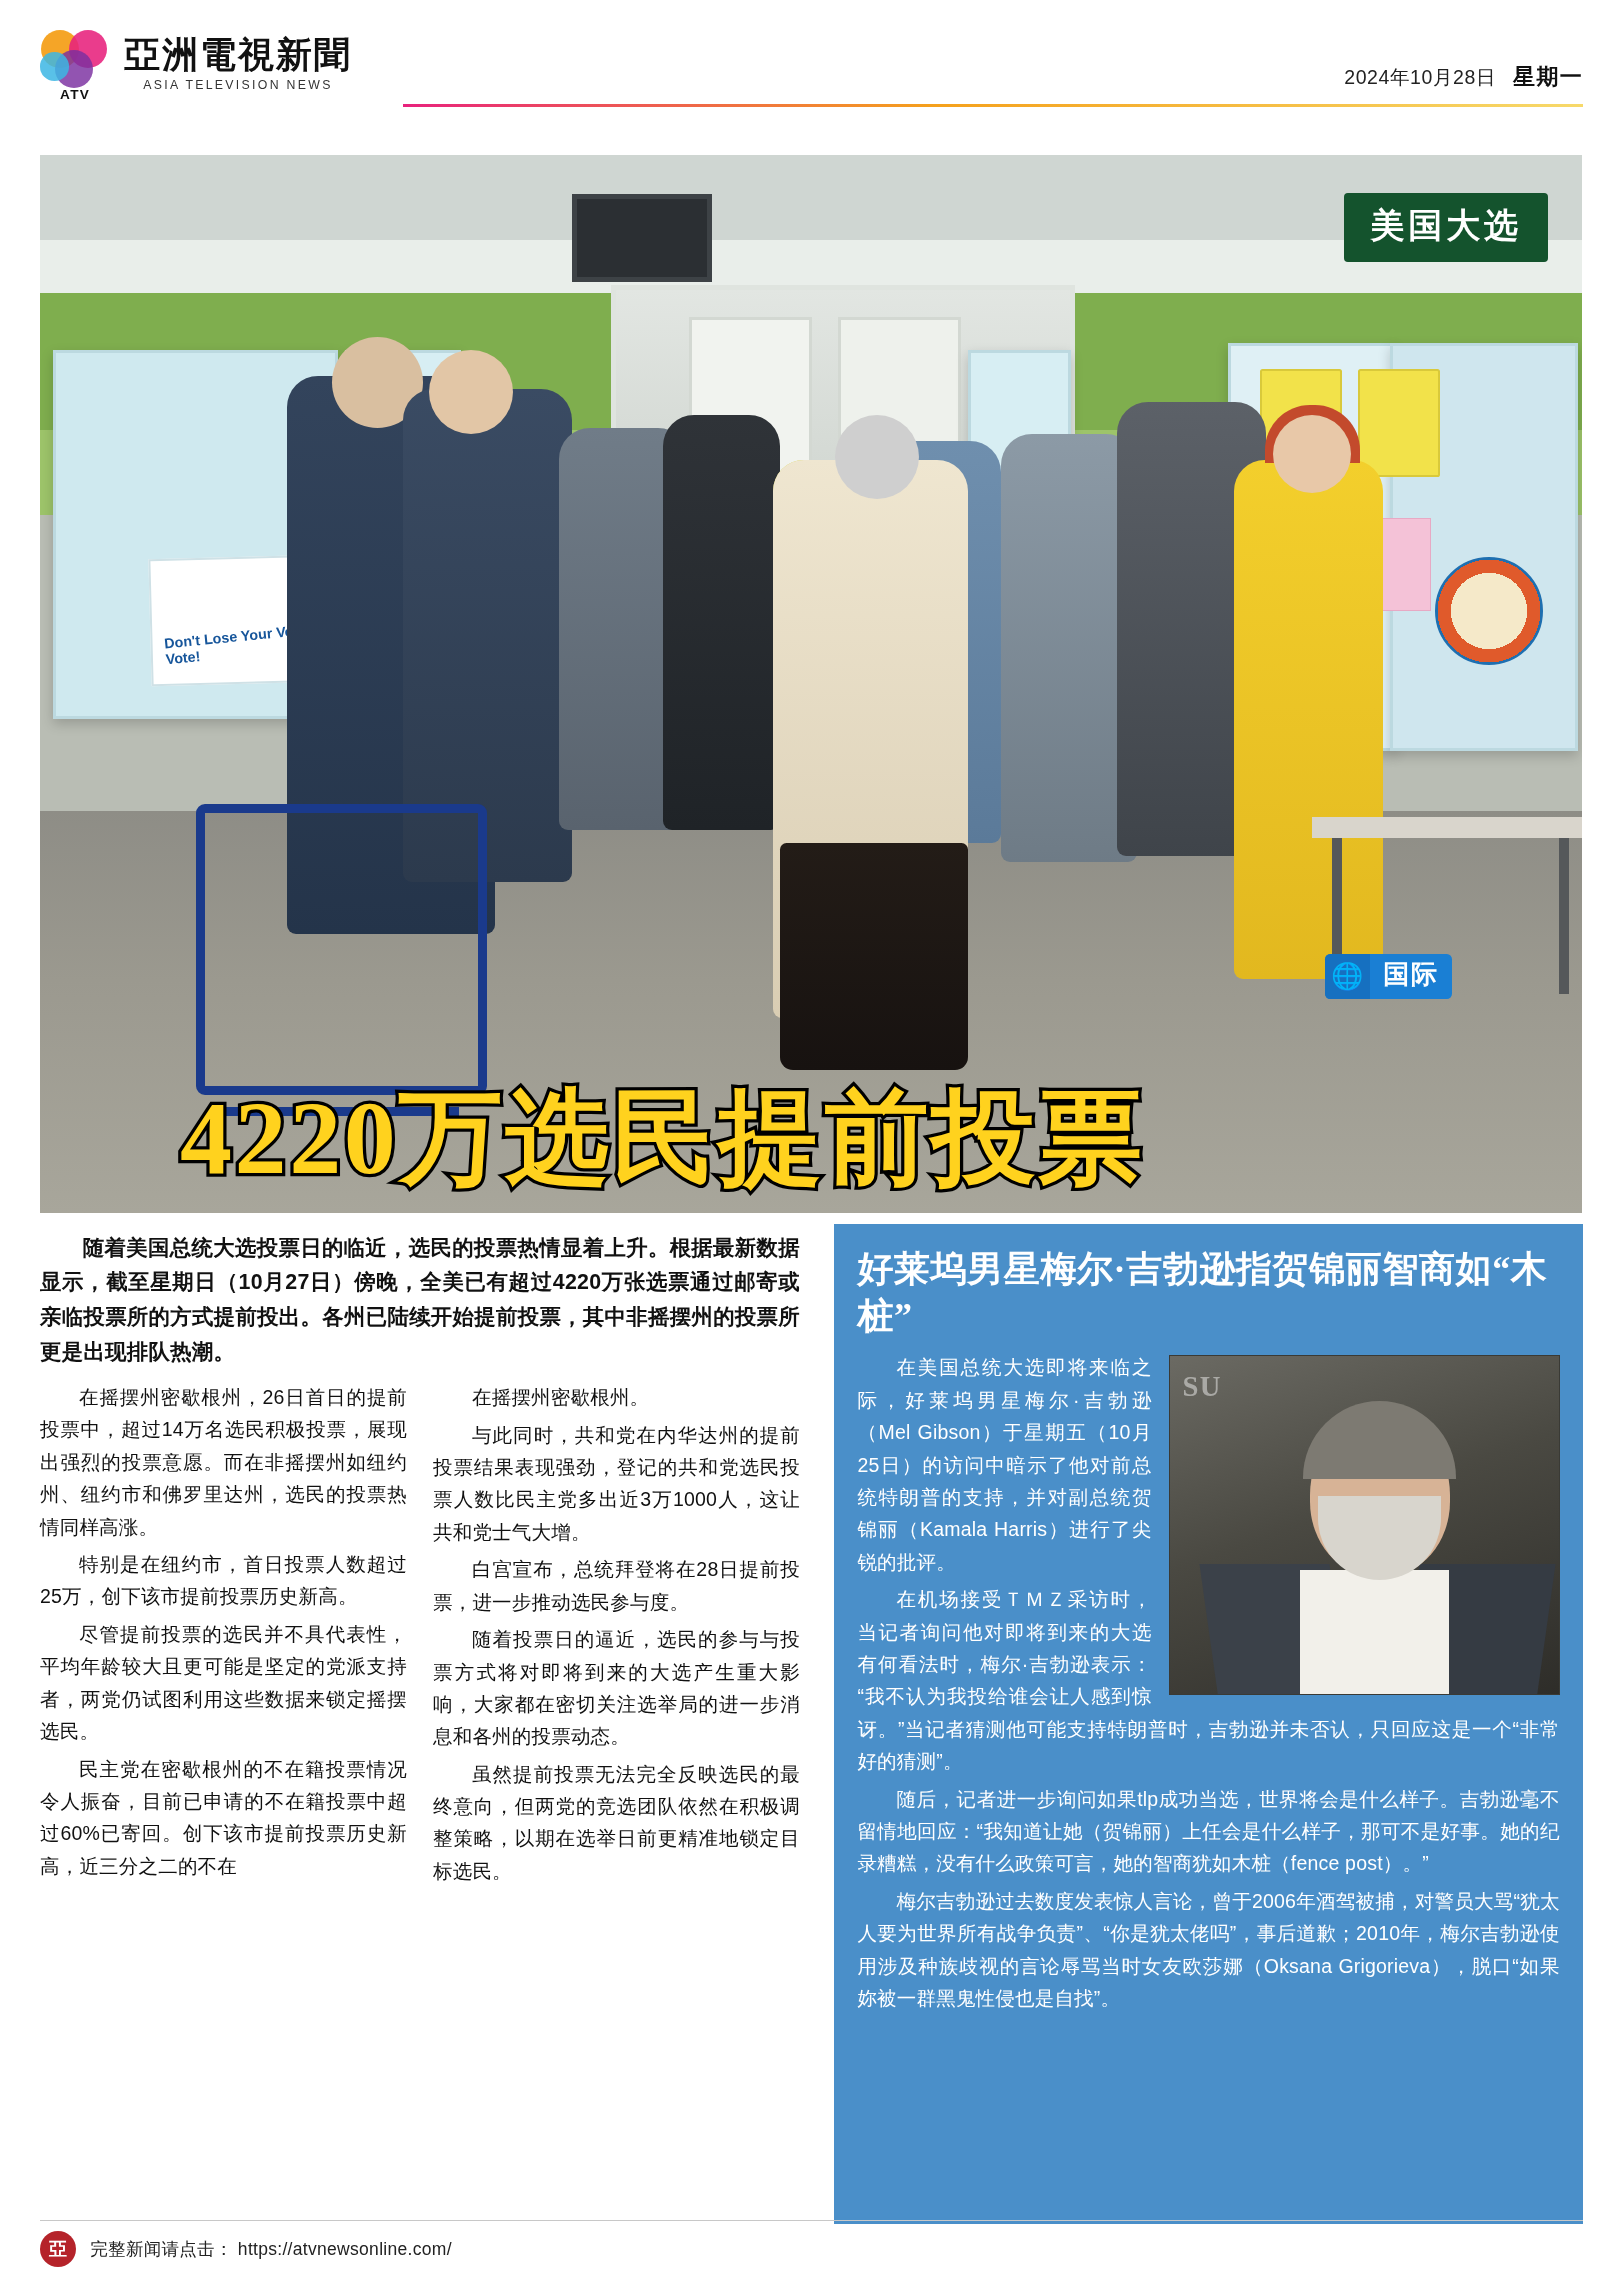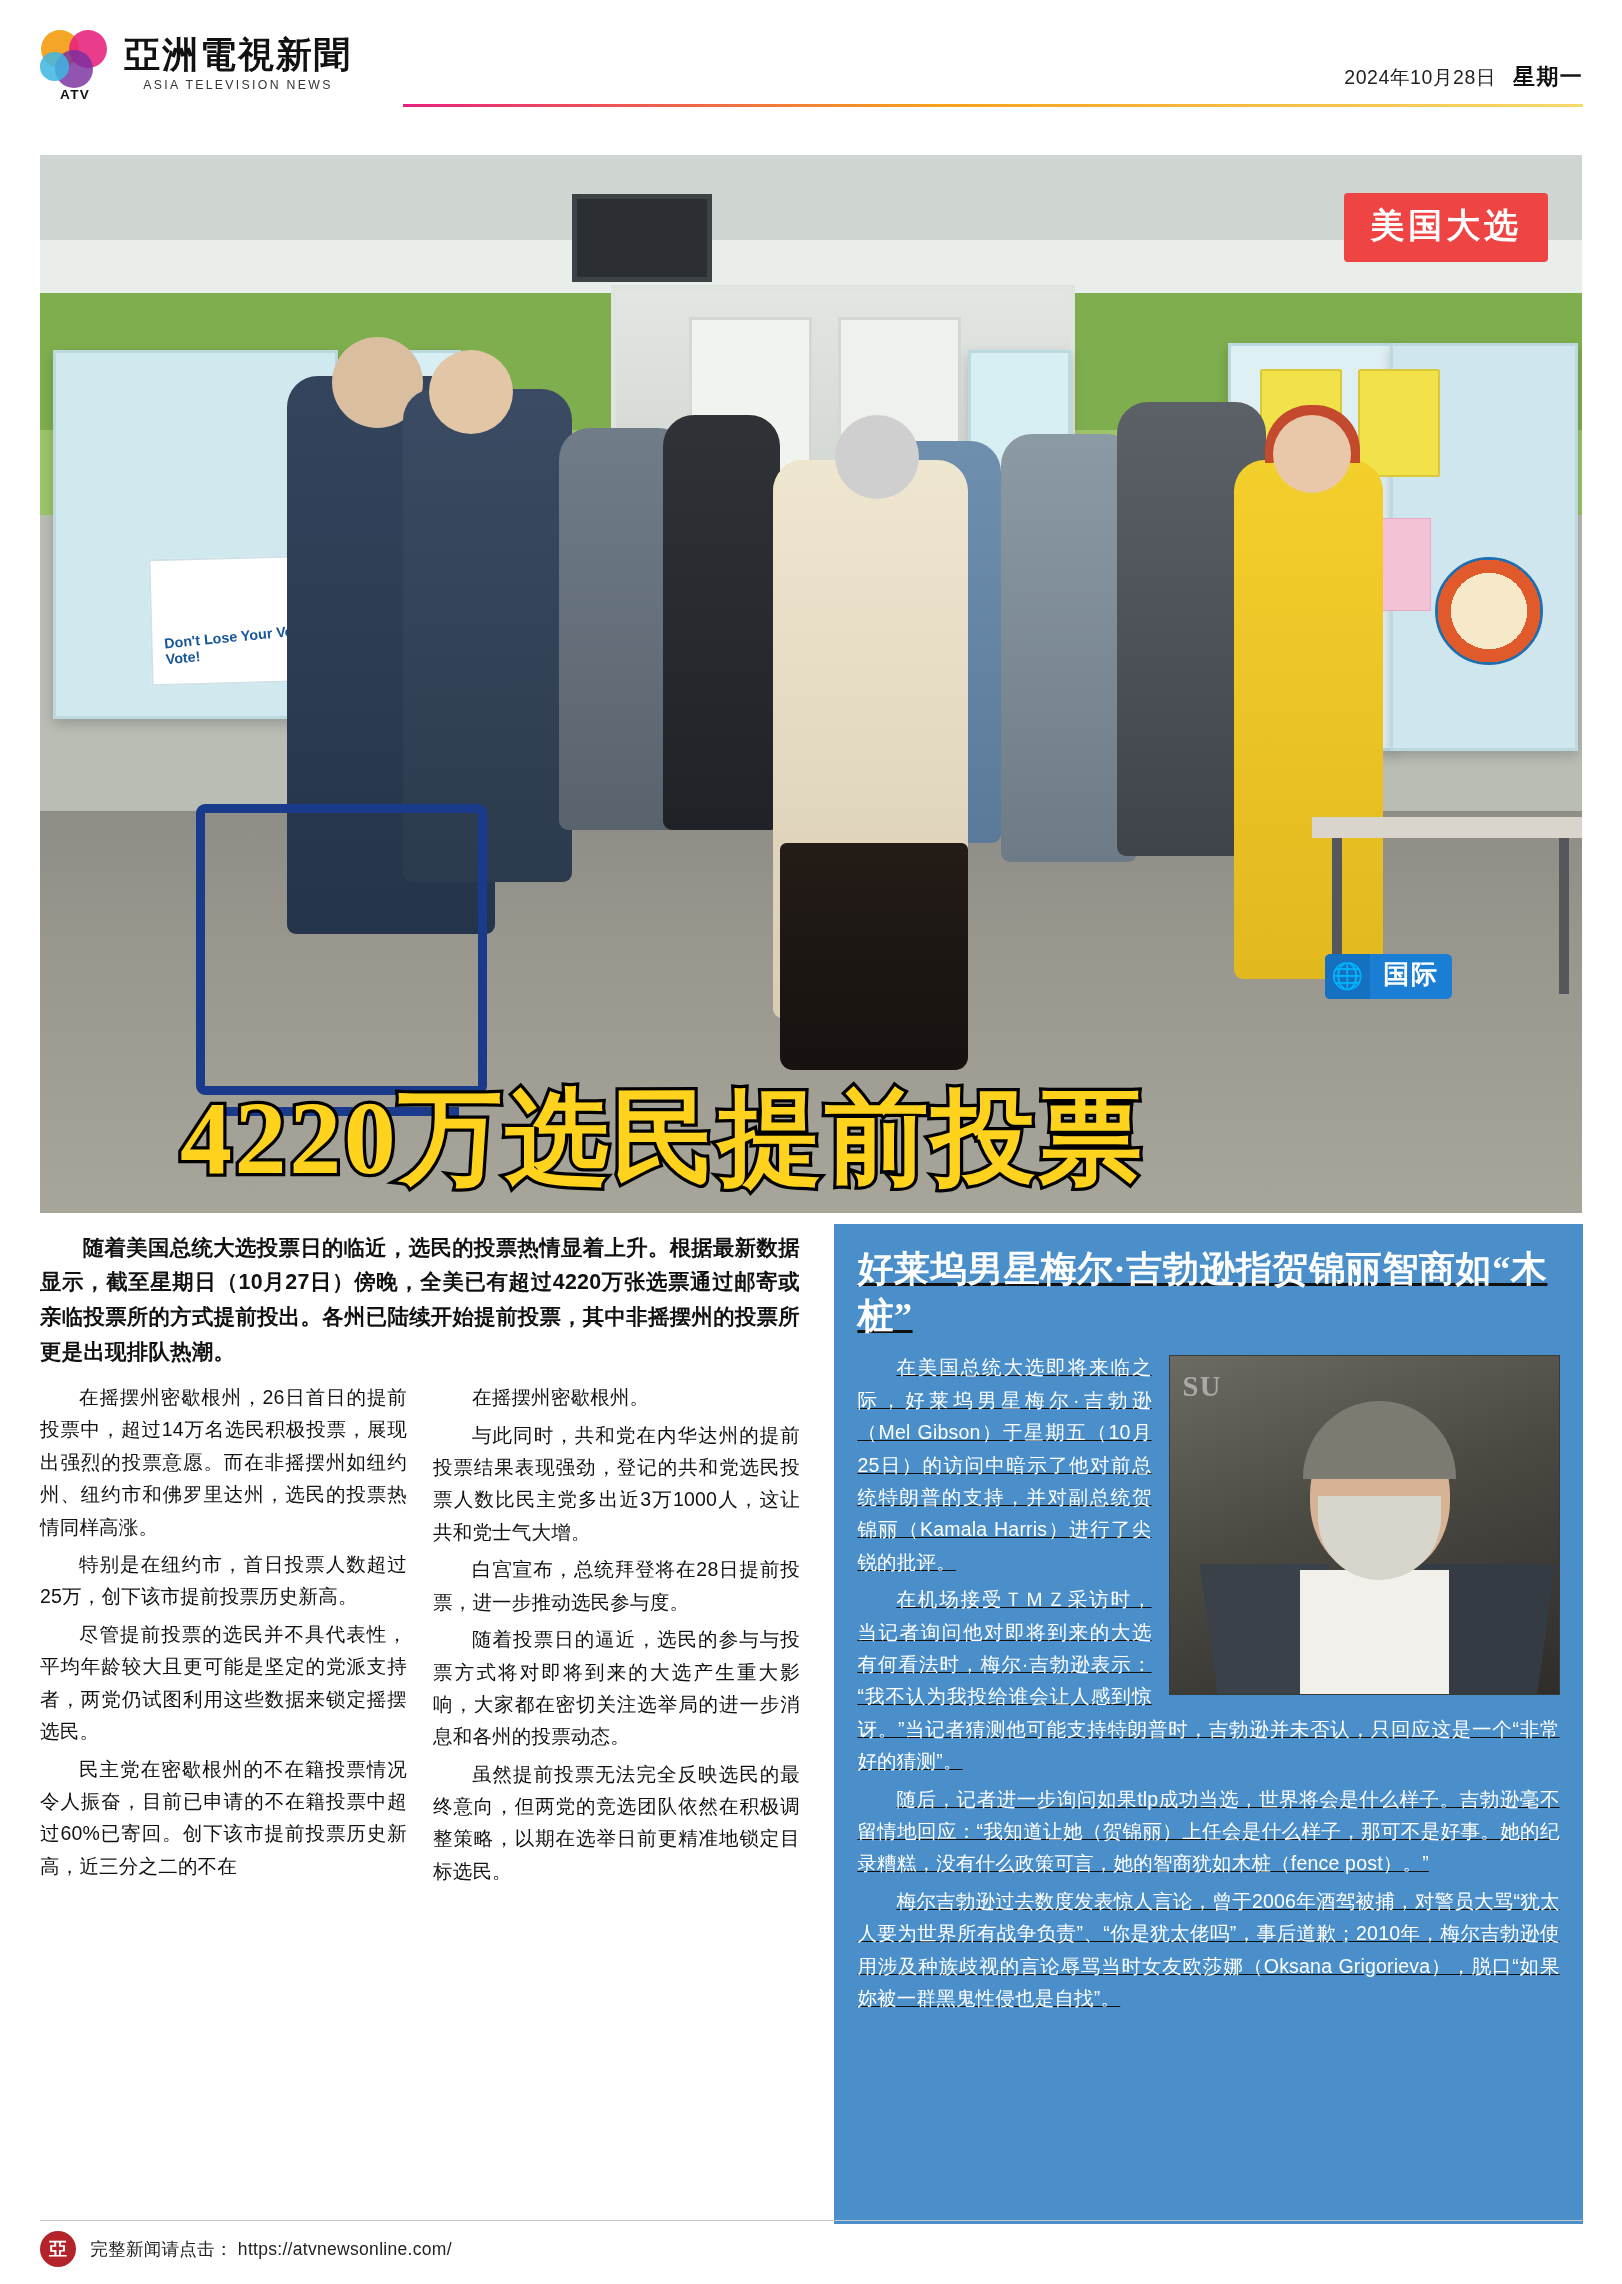--- a/index.html
+++ b/index.html
@@ -229,21 +229,21 @@
     position: absolute; left: 1272px; top: 662px; width: 273px; height: 21px; background: #d9d5cc;
   }
   .photo .tableleg {
     position: absolute; top: 683px; width: 10.4px; height: 156px; background: #55585a;
   }
 
   .badge-topic {
     position: absolute;
     right: 34px;
     top: 38px;
-    background: #ef4444;
+    background: #14532d;
     color: #fff;
     font-size: 34px;
     font-weight: bold;
     letter-spacing: 3.9px;
     padding: 10.4px 26px 13px;
     border-radius: 3.9px;
   }
   .badge-intl {
     position: absolute;
     right: 130px;
@@ -333,21 +333,20 @@
     letter-spacing: 0.2px;
   }
 
   
   .right-col {
     width: 848px;
     background: #4a8fc9;
     position: relative;
     box-sizing: border-box;
     padding: 22px 23.4px 19.5px;
-    text-decoration: underline;
   }
   .right-headline {
     color: #ffffff;
     font-size: 36px;
     font-weight: bold;
     line-height: 1.3;
     letter-spacing: 0.6px;
     font-family: "Liberation Serif", "DejaVu Serif", serif;
     margin-bottom: 11.7px;
   }

